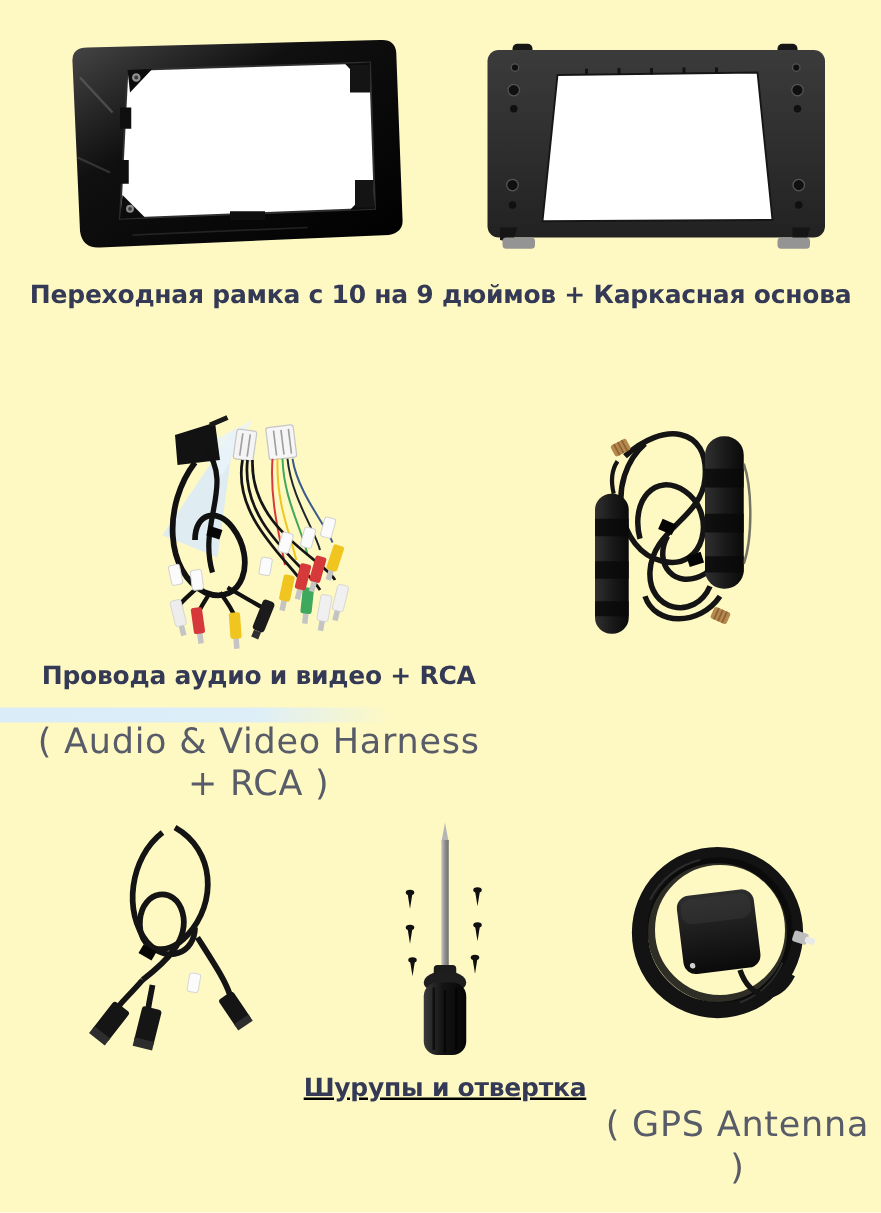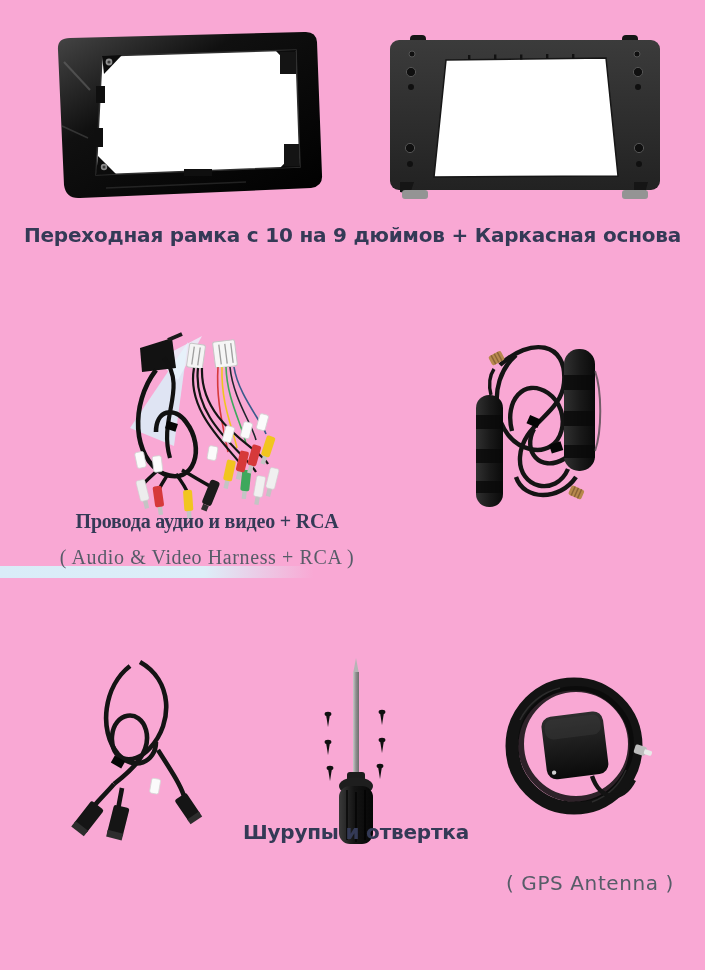--- a/index.html
+++ b/index.html
@@ -1,53 +1,53 @@
 <!DOCTYPE html>
 <html style="--title: #343a56; --subtitle: #575c68; --watermark: #d9ecf8; --rcaRed: #d6393a; --rcaYellow: #f1c51f; --rcaGreen: #3ea85c; --gold: #b8894d;"><head>
 <meta charset="utf-8">
 <style>
   html,body{margin:0;padding:0;background:#ffffff;}
   #stage{
-    position:relative;width:705px;height:970px;background:#f9a8d4;overflow:hidden;
+    position:relative;width:705px;height:970px;background:#fef9c3;overflow:hidden;
     font-family:"DejaVu Sans","Liberation Sans",sans-serif;
   }
   .abs{position:absolute;}
   .caption{text-align:center;}
   .ru{
     font-weight:bold;color:var(--title,#343a56);
     font-size:20px;letter-spacing:-0.2px;line-height:1.15;
   }
   .en{
     color:var(--subtitle,#575c68);font-weight:400;
-    font-size:20px;letter-spacing:0.6px;line-height:1.2;margin-top:12px;
+    font-size:28px;letter-spacing:0.6px;line-height:1.2;margin-top:24px;
   }
   
   .caption-top{left:0;top:224px;width:705px;}
   .caption-top .en{font-size:22px;margin-top:9px;letter-spacing:0.8px;}
   
   .img-frame-left {left:46px; top:28px; width:284px;height:174px;}
   .img-frame-right{left:382px;top:30px; width:286px;height:174px;}
   .img-harness    {left:116px;top:326px;width:188px;height:198px;}
   .img-ant4g      {left:464px;top:331px;width:164px;height:190px;}
   .img-usb        {left:60px; top:650px;width:154px;height:204px;}
   .img-screws     {left:294px;top:654px;width:124px;height:198px;}
   .img-gps        {left:500px;top:660px;width:160px;height:174px;}
   .img-frame-left svg,.img-frame-right svg,.img-harness svg,.img-ant4g svg,
   .img-usb svg,.img-screws svg,.img-gps svg{display:block;width:100%;height:100%;}
   
-  .caption-harness{left:14px; top:510px;width:386px;font-family:Liberation Serif, serif;}
+  .caption-harness{left:14px; top:529px;width:386px;}
   .caption-ant4g  {left:396px;top:533px;width:294px;}
   
   .wm-stripe{
     left:0;top:566px;width:314px;height:12px;
     background:linear-gradient(90deg,var(--watermark,#d9ecf8) 0%,#ddeef8 65%,rgba(221,238,248,0) 100%);
   }
   
   .caption-usb   {left:24px; top:859px;width:206px;}
-  .caption-screws{left:227px;top:821px;width:258px;}
+  .caption-screws{left:227px;top:859px;width:258px;text-decoration:underline;}
   .caption-gps   {left:484px;top:859px;width:212px;}
   .caption-usb .ru,.caption-screws .ru,.caption-gps .ru{font-size:20px;}
 </style>
 </head>
 <body>
 
 <div id="stage">
 
   <div class="abs img-frame-left">
     <svg viewBox="0 0 284 174">

